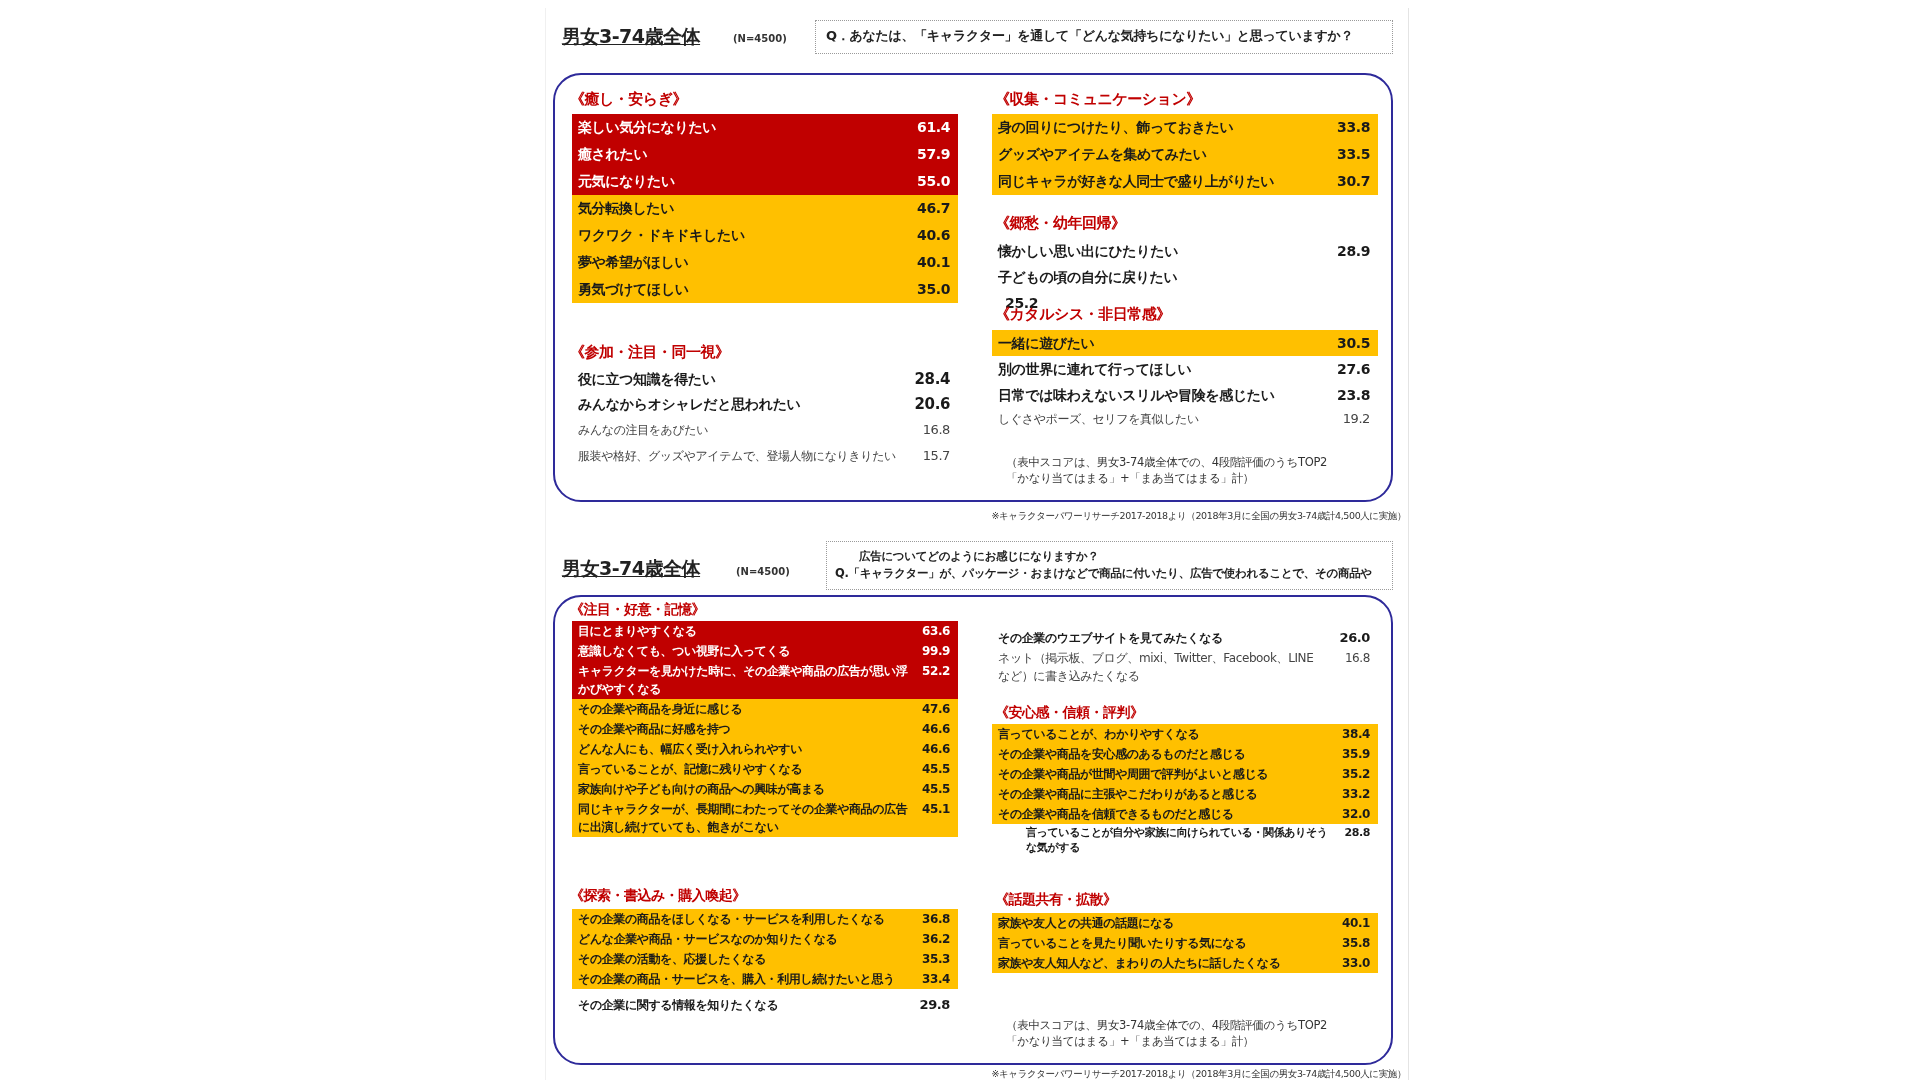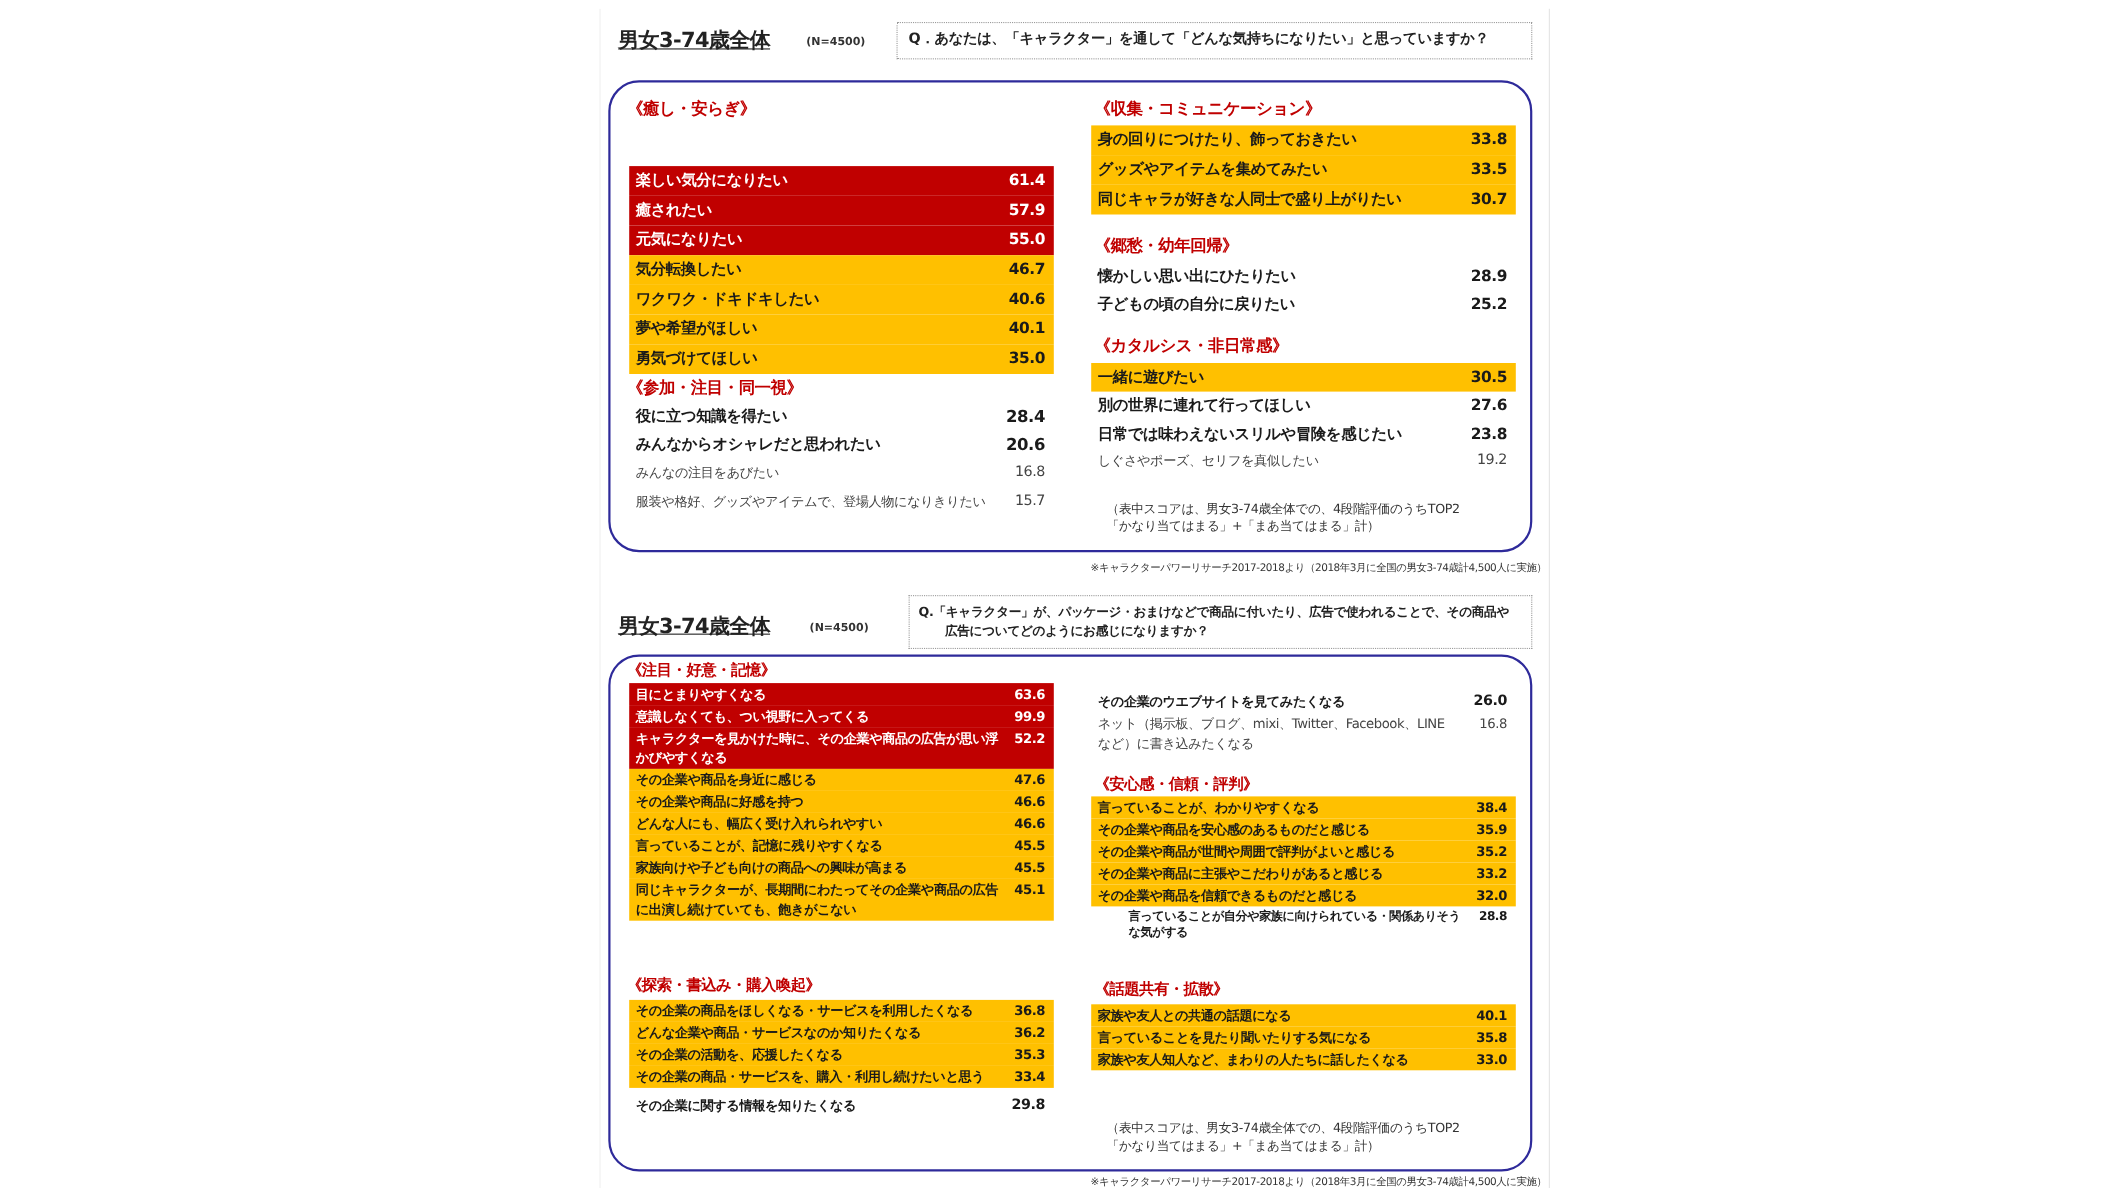--- a/index.html
+++ b/index.html
@@ -34,21 +34,21 @@
 
 <div class="abs title" style="left:562px;top:24px;">男女3-74歳全体</div>
 <div class="abs n" style="left:733px;top:33px;">(N=4500)</div>
 <div class="abs qbox" style="left:815px;top:20px;width:578px;height:34px;padding-top:6px;">
   <span>Q．あなたは、「キャラクター」を通して「どんな気持ちになりたい」と思っていますか？</span>
 </div>
 
 <div class="abs panel" style="left:553px;top:73px;width:840px;height:429px;"></div>
 
 <div class="abs cat" style="left:570px;top:90px;">《癒し・安らぎ》</div>
-<div class="block r1" style="left:572px;top:114px;width:386px;margin-top:37px;">
+<div class="block r1" style="left:572px;top:114px;width:386px;">
   <div class="row red">
       <span>楽しい気分になりたい</span>
       <span class="v">61.4</span>
     </div>
   <div class="row red">
       <span>癒されたい</span>
       <span class="v">57.9</span>
     </div>
   <div class="row red">
       <span>元気になりたい</span>
@@ -107,21 +107,21 @@
       <span class="v">30.7</span>
     </div>
 </div>
 
 <div class="abs cat" style="left:995px;top:214px;text-align:center;">《郷愁・幼年回帰》</div>
 <div class="block r1" style="left:992px;top:238px;width:386px;">
   <div class="row plain" style="height:26px;line-height:26px;font-size:14px;">
       <span>懐かしい思い出にひたりたい</span>
       <span class="v">28.9</span>
     </div>
-  <div class="row plain" style="height:26px;line-height:26px;font-size:14px;">
+  <div class="row plain" style="height:26px;line-height:26px;font-size:14px;flex-direction:column;">
       <span>子どもの頃の自分に戻りたい</span>
       <span class="v">25.2</span>
     </div>
 </div>
 
 <div class="abs cat" style="left:995px;top:305px;">《カタルシス・非日常感》</div>
 <div class="block r1" style="left:992px;top:330px;width:386px;">
   <div class="row yel" style="height:26px;line-height:26px;">
       <span>一緒に遊びたい</span>
       <span class="v">30.5</span>
@@ -143,22 +143,22 @@
 <div class="abs note" style="left:1006px;top:454px;">
   <div>（表中スコアは、男女3-74歳全体での、4段階評価のうちTOP2</div>
   <div>「かなり当てはまる」+「まあ当てはまる」計）</div>
 </div>
 
 <div class="abs foot" style="right:514px;top:510px;">※キャラクターパワーリサーチ2017-2018より（2018年3月に全国の男女3-74歳計4,500人に実施）</div>
 
 <div class="abs title" style="left:562px;top:556px;">男女3-74歳全体</div>
 <div class="abs n" style="left:736px;top:566px;">(N=4500)</div>
 <div class="abs qbox" style="left:826px;top:541px;width:567px;height:49px;font-size:11.5px;line-height:17px;padding:6px 8px;">
+  <div style="padding-left:24px;">広告についてどのようにお感じになりますか？</div>
   <div>Q.「キャラクター」が、パッケージ・おまけなどで商品に付いたり、広告で使われることで、その商品や</div>
-  <div style="padding-left:24px;">広告についてどのようにお感じになりますか？</div>
 </div>
 
 <div class="abs panel" style="left:553px;top:595px;width:840px;height:470px;"></div>
 
 <div class="abs cat" style="left:570px;top:601px;font-size:14px;">《注目・好意・記憶》</div>
 <div class="block r2" style="left:572px;top:621px;width:386px;">
   <div class="row red">
       <span>目にとまりやすくなる</span>
       <span class="v">63.6</span>
     </div>

